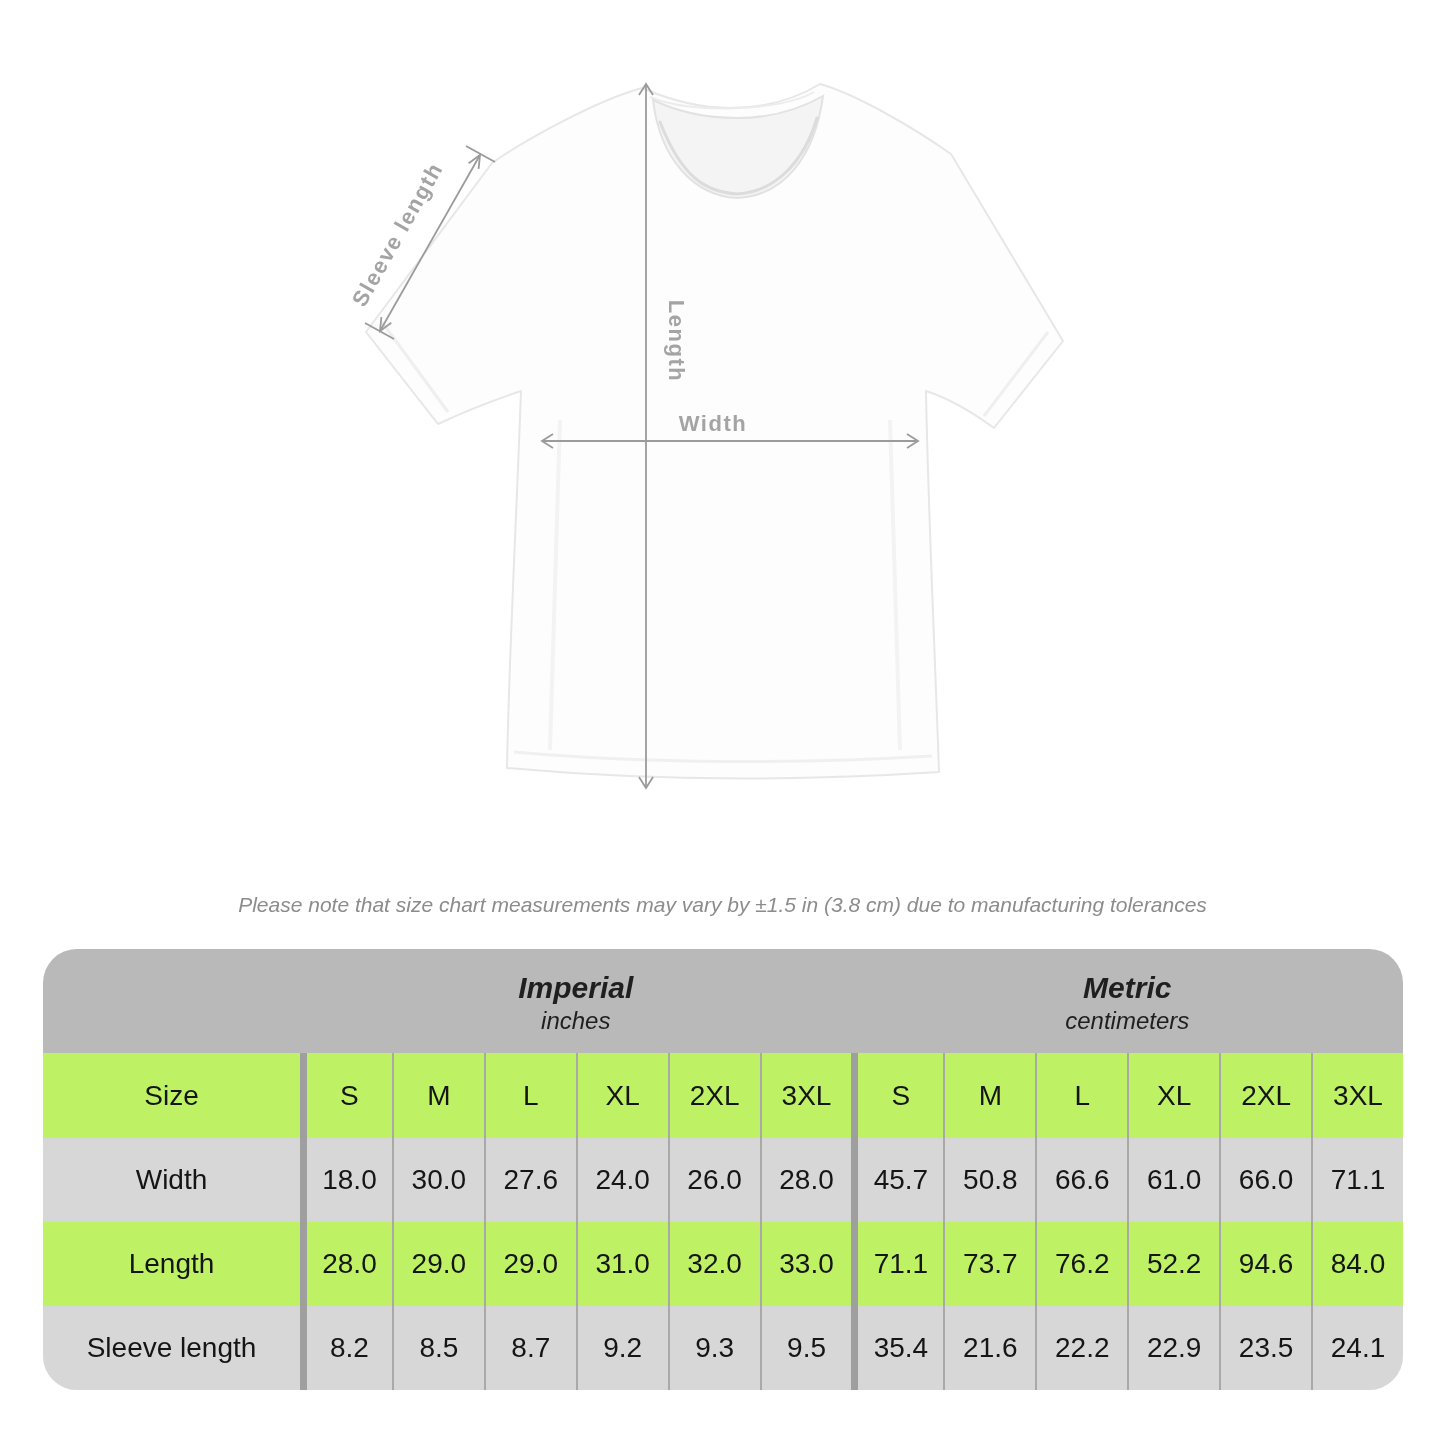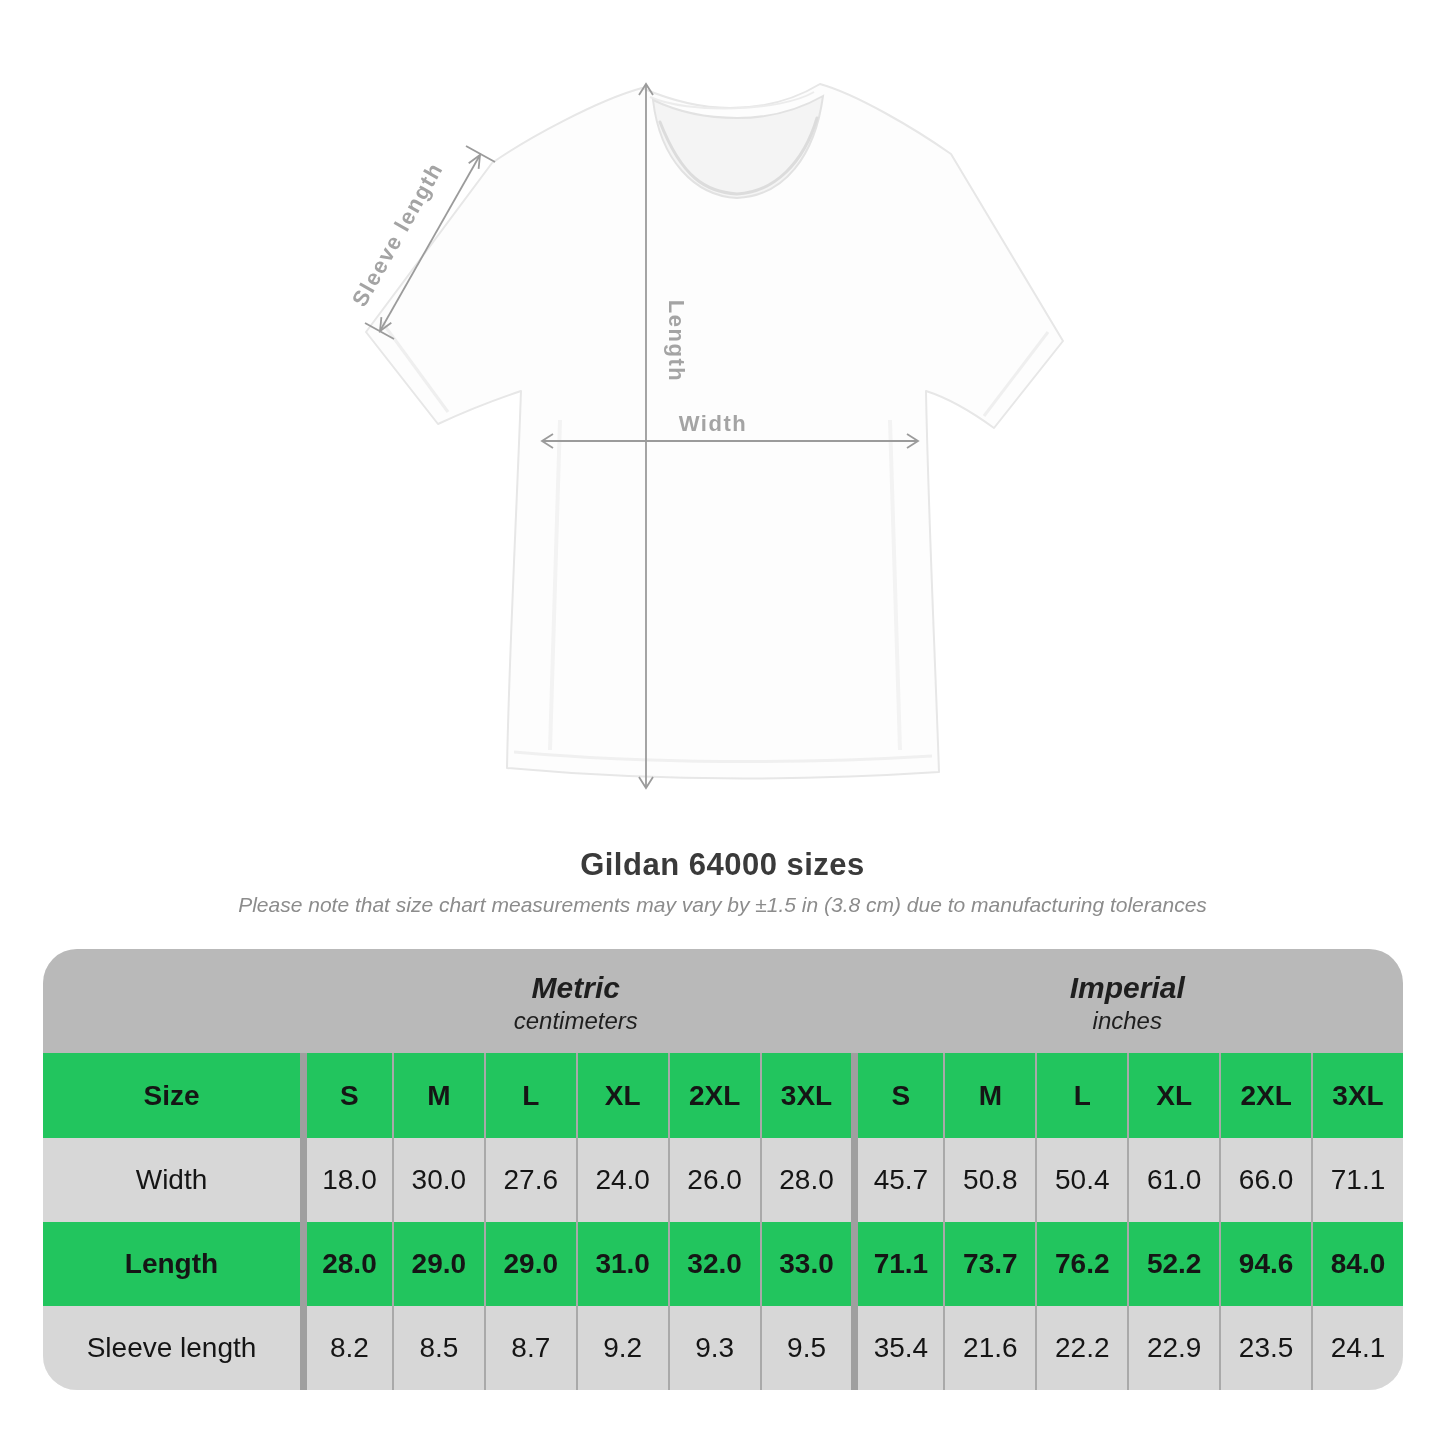--- a/index.html
+++ b/index.html
@@ -30,21 +30,21 @@
   .g-main{font-size:30px;font-weight:bold;line-height:34px;}
   .g-sub{font-size:24px;line-height:32px;}
   .table-grid{
     display:grid;grid-template-columns:257px repeat(12,1fr);
     grid-template-rows:85px 84px 84px 84px;
   }
   .cell{
     display:flex;align-items:center;justify-content:center;
     font-size:28px;color:#151515;box-sizing:border-box;white-space:nowrap;
   }
-  .r-light{background:#22c55e;font-weight:bold;}
+  .r-light{background:#bef264;}
   .r-dark{background:#d7d7d7;}
   .b-thin{border-left:2px solid #a9a9a9;}
   .b-thick{border-left:7px solid #9f9f9f;}
   .dim-label{
     font-size:22px;font-weight:bold;fill:#a4a4a4;letter-spacing:1.5px;
   }
 </style>
 </head>
 <body>
 
@@ -100,33 +100,32 @@
     <g stroke="#9b9b9b" stroke-width="1.8" fill="none">
       <line x1="380" y1="331" x2="480" y2="155"></line>
       <polyline points="468.7,163.3 480,155 478.6,168.9"></polyline>
       <polyline points="391.3,322.7 380,331 381.4,317.1"></polyline>
       <line x1="466" y1="146" x2="495" y2="162"></line>
       <line x1="365" y1="323" x2="394" y2="339"></line>
     </g>
     <text class="dim-label" transform="translate(404,238) rotate(-60.5)" text-anchor="middle">Sleeve length</text>
   </svg>
 
-  <div class="title">Gildan 64000 sizes</div>
   <div class="subtitle">Please note that size chart measurements may vary by ±1.5 in (3.8 cm) due to manufacturing tolerances</div>
 
   <div class="size-table">
     <div class="group-row">
       <div class="group"></div>
       <div class="group">
+        <div class="g-main">Imperial</div>
+        <div class="g-sub">inches</div>
+      </div>
+      <div class="group">
         <div class="g-main">Metric</div>
         <div class="g-sub">centimeters</div>
-      </div>
-      <div class="group">
-        <div class="g-main">Imperial</div>
-        <div class="g-sub">inches</div>
       </div>
     </div>
     <div class="table-grid" id="table-grid">
         <div class="cell r-light">Size</div>
         <div class="cell r-light b-thick">S</div>
         <div class="cell r-light b-thin">M</div>
         <div class="cell r-light b-thin">L</div>
         <div class="cell r-light b-thin">XL</div>
         <div class="cell r-light b-thin">2XL</div>
         <div class="cell r-light b-thin">3XL</div>
@@ -138,21 +137,21 @@
         <div class="cell r-light b-thin">3XL</div>
         <div class="cell r-dark">Width</div>
         <div class="cell r-dark b-thick">18.0</div>
         <div class="cell r-dark b-thin">30.0</div>
         <div class="cell r-dark b-thin">27.6</div>
         <div class="cell r-dark b-thin">24.0</div>
         <div class="cell r-dark b-thin">26.0</div>
         <div class="cell r-dark b-thin">28.0</div>
         <div class="cell r-dark b-thick">45.7</div>
         <div class="cell r-dark b-thin">50.8</div>
-        <div class="cell r-dark b-thin">50.4</div>
+        <div class="cell r-dark b-thin">66.6</div>
         <div class="cell r-dark b-thin">61.0</div>
         <div class="cell r-dark b-thin">66.0</div>
         <div class="cell r-dark b-thin">71.1</div>
         <div class="cell r-light">Length</div>
         <div class="cell r-light b-thick">28.0</div>
         <div class="cell r-light b-thin">29.0</div>
         <div class="cell r-light b-thin">29.0</div>
         <div class="cell r-light b-thin">31.0</div>
         <div class="cell r-light b-thin">32.0</div>
         <div class="cell r-light b-thin">33.0</div>

